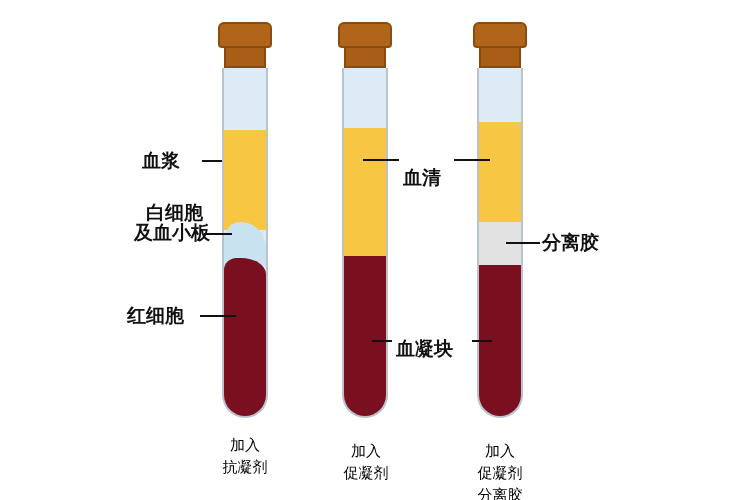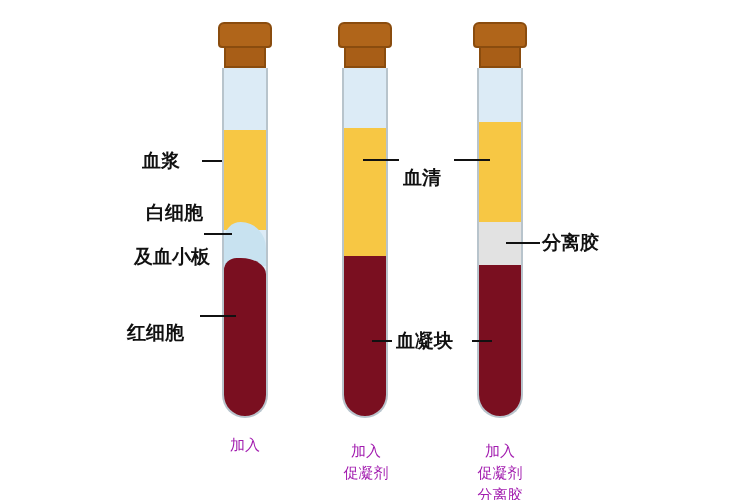--- a/index.html
+++ b/index.html
@@ -4,21 +4,21 @@
 <style>
   html,body{margin:0;padding:0;}
   body{width:750px;height:500px;background:#ffffff;position:relative;overflow:hidden;font-family:"DejaVu Sans",sans-serif;}
   .tube{position:absolute;width:46px;}
   .cap-top{position:absolute;left:-4px;width:54px;height:26px;background:#b0651a;border:2px solid #8a4c0e;border-radius:6px 6px 4px 4px;box-sizing:border-box;}
   .cap-bot{position:absolute;left:2px;width:42px;height:20px;background:#a85e17;border:2px solid #8a4c0e;border-top:none;box-sizing:border-box;}
   .glass{position:absolute;left:0;width:46px;border:2px solid #b8c4cc;border-top:none;border-radius:0 0 23px 23px;box-sizing:border-box;overflow:hidden;background:#dcebf6;}
   .layer{position:absolute;left:0;width:100%;}
   .lbl{position:absolute;font-size:19px;font-weight:bold;color:#111;white-space:nowrap;line-height:24px;}
   .line{position:absolute;height:2px;background:#111;}
-  .foot{position:absolute;font-size:15px;color:#a21caf;text-align:center;width:90px;line-height:22px;}
+  .foot{position:absolute;font-size:15px;color:#000000;text-align:center;width:90px;line-height:22px;}
 </style>
 </head>
 <body>
 
 <div class="tube" style="left:222px;top:22px;">
   <div class="cap-top" style="top:0;"></div>
   <div class="cap-bot" style="top:26px;"></div>
   <div class="glass" style="top:46px;height:350px;">
     <div class="layer" style="top:62px;height:100px;background:#f7c744;"></div>
     <div class="layer" style="top:154px;height:44px;background:#c8e2f0;border-radius:40% 60% 0 0;"></div>
@@ -41,37 +41,38 @@
   <div class="glass" style="top:46px;height:350px;">
     <div class="layer" style="top:54px;height:100px;background:#f7c744;"></div>
     <div class="layer" style="top:154px;height:44px;background:#e2e2e2;"></div>
     <div class="layer" style="top:197px;height:160px;background:#7a0f20;"></div>
   </div>
 </div>
 
 <div class="lbl" style="left:142px;top:148px;">血浆</div>
 <div class="line" style="left:202px;top:160px;width:20px;"></div>
 <div class="lbl" style="left:146px;top:200px;">白细胞</div>
-<div class="lbl" style="left:134px;top:244px;">及血小板</div>
+<div class="lbl" style="left:134px;top:220px;">及血小板</div>
 <div class="line" style="left:204px;top:233px;width:28px;"></div>
-<div class="lbl" style="left:127px;top:320px;">红细胞</div>
+<div class="lbl" style="left:127px;top:303px;">红细胞</div>
 <div class="line" style="left:200px;top:315px;width:36px;"></div>
 
 <div class="line" style="left:363px;top:159px;width:36px;"></div>
 <div class="lbl" style="left:403px;top:165px;">血清</div>
 <div class="line" style="left:454px;top:159px;width:36px;"></div>
 <div class="line" style="left:372px;top:340px;width:20px;"></div>
-<div class="lbl" style="left:396px;top:328px;text-align:right;">血凝块</div>
+<div class="lbl" style="left:396px;top:336px;text-align:right;">血凝块</div>
 <div class="line" style="left:472px;top:340px;width:20px;"></div>
 
 <div class="line" style="left:506px;top:242px;width:34px;"></div>
 <div class="lbl" style="left:542px;top:230px;">分离胶</div>
 
 <div class="foot" style="left:200px;top:434px;">
   <div>加入</div>
+  <div>抗凝剂</div>
 </div>
 <div class="foot" style="left:321px;top:440px;">
   <div>加入</div>
   <div>促凝剂</div>
 </div>
 <div class="foot" style="left:455px;top:440px;">
   <div>加入</div>
   <div>促凝剂</div>
   <div>分离胶</div>
 </div>

